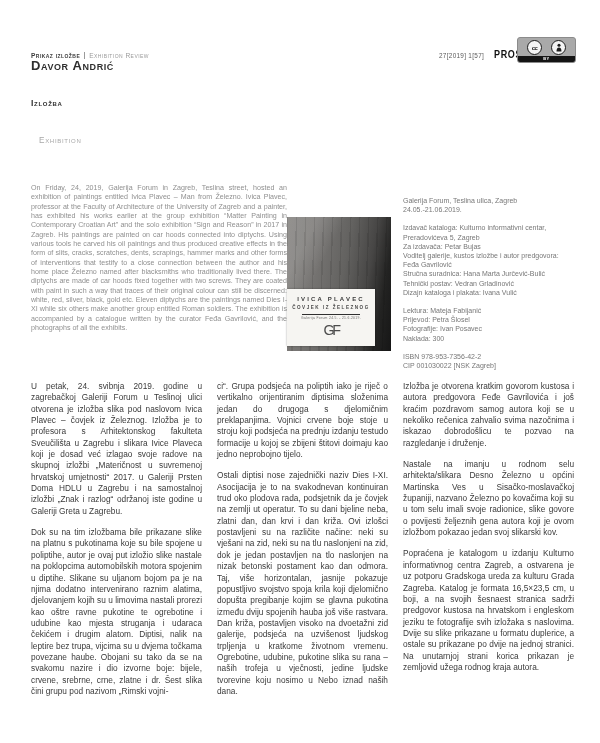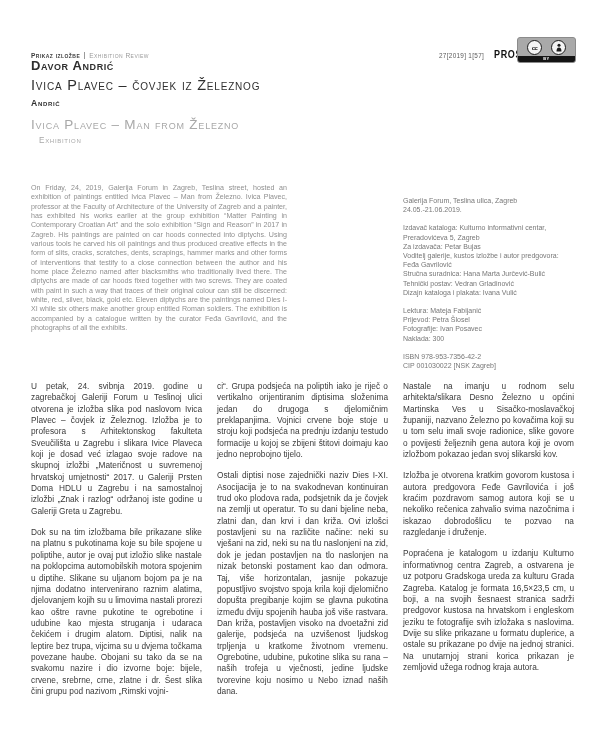--- a/index.html
+++ b/index.html
@@ -78,27 +78,34 @@
         <svg width="8" height="9" viewBox="0 0 10 11">
             <circle cx="5" cy="2.7" r="1.9" fill="#1c1c1c"></circle>
             <path d="M1.9 10.5 Q1.9 5.4 5 5.4 Q8.1 5.4 8.1 10.5 Z" fill="#1c1c1c"></path>
           </svg>
       </span>
     </div>
     <div class="cc-bar">BY</div>
   </div>
 
   <div class="author">Davor Andrić</div>
-  <div class="title-hr">Ivica Plavec – čovjek iz Železnog</div>
-  <div class="subtitle-hr">Andrić</div>
-  <div class="title-en">Ivica Plavec – Man from Železno</div>
+  <div class="subtitle-hr">Izložba</div>
   <div class="subtitle-en">Exhibition</div>
 
   <div class="abstract">On Friday, 24, 2019, Galerija Forum in Zagreb, Teslina street, hosted an exhibition of paintings entitled Ivica Plavec – Man from Železno. Ivica Plavec, professor at the Faculty of Architecture of the University of Zagreb and a painter, has exhibited his works earlier at the group exhibition “Matter Painting in Contemporary Croatian Art” and the solo exhibition “Sign and Reason” in 2017 in Zagreb. His paintings are painted on car hoods connected into diptychs. Using various tools he carved his oil paintings and thus produced creative effects in the form of slits, cracks, scratches, dents, scrapings, hammer marks and other forms of interventions that testify to a close connection between the author and his home place Železno named after blacksmiths who traditionally lived there. The diptychs are made of car hoods fixed together with two screws. They are coated with paint in such a way that traces of their original colour can still be discerned: white, red, silver, black, gold etc. Eleven diptychs are the paintings named Dies I-XI while six others make another group entitled Roman soldiers. The exhibition is accompanied by a catalogue written by the curator Feđa Gavrilović, and the photographs of all the exhibits.</div>
 
+  <div class="cover-photo">
+    <div class="cover-card">
+      <div class="card-title">IVICA PLAVEC</div>
+      <div class="card-sub">ČOVJEK IZ ŽELEZNOG</div>
+      <div class="card-rule"></div>
+      <div class="card-caption">Galerija Forum 24.5. - 21.6.2019.</div>
+      <div class="card-logo">GF</div>
+    </div>
+  </div>
 
   <div class="catalog">
     <div class="group">
       <div>Galerija Forum, Teslina ulica, Zagreb</div>
       <div>24.05.-21.06.2019.</div>
     </div>
     <div class="group">
       <div>Izdavač kataloga: Kulturno informativni centar, Preradovićeva 5, Zagreb</div>
       <div>Za izdavača: Petar Bujas</div>
       <div>Voditelj galerije, kustos izložbe i autor predgovora: Feđa Gavrilović</div>
@@ -120,18 +127,18 @@
 
   <div class="bodycol col1">
     <p>U petak, 24. svibnja 2019. godine u zagrebačkoj Galeriji Forum u Teslinoj ulici otvorena je izložba slika pod naslovom Ivica Plavec – čovjek iz Železnog. Izložba je to profesora s Arhitektonskog fakulteta Sveučilišta u Zagrebu i slikara Ivice Plaveca koji je dosad već izlagao svoje radove na skupnoj izložbi „Materičnost u suvremenoj hrvatskoj umjetnosti“ 2017. u Galeriji Prsten Doma HDLU u Zagrebu i na samostalnoj izložbi „Znak i razlog“ održanoj iste godine u Galeriji Greta u Zagrebu.</p>
     <p>Dok su na tim izložbama bile prikazane slike na platnu s pukotinama koje su bile spojene u poliptihe, autor je ovaj put izložio slike nastale na poklopcima automobilskih motora spojenim u diptihe. Slikane su uljanom bojom pa je na njima dodatno intervenirano raznim alatima, djelovanjem kojih su u limovima nastali prorezi kao oštre ravne pukotine te ogrebotine i udubine kao mjesta struganja i udaraca čekićem i drugim alatom. Diptisi, nalik na leptire bez trupa, vijcima su u dvjema točkama povezane haube. Obojani su tako da se na svakomu nazire i dio izvorne boje: bijele, crvene, srebrne, crne, zlatne i dr. Šest slika čini grupu pod nazivom „Rimski vojni-</p>
   </div>
   <div class="bodycol col2">
     <p>ci“. Grupa podsjeća na poliptih iako je riječ o vertikalno orijentiranim diptisima složenima jedan do drugoga s djelomičnim preklapanjima. Vojnici crvene boje stoje u stroju koji podsjeća na prednju izdanju testudo formacije u kojoj se zbijeni štitovi doimaju kao jedno neprobojno tijelo.</p>
     <p>Ostali diptisi nose zajednički naziv Dies I-XI. Asocijacija je to na svakodnevan kontinuiran trud oko plodova rada, podsjetnik da je čovjek na zemlji ut operatur. To su dani bjeline neba, zlatni dan, dan krvi i dan križa. Ovi izlošci postavljeni su na različite načine: neki su vješani na zid, neki su na tlu naslonjeni na zid, dok je jedan postavljen na tlo naslonjen na nizak betonski postament kao dan odmora. Taj, više horizontalan, jasnije pokazuje popustljivo svojstvo spoja krila koji djelomično dopušta pregibanje kojim se glavna pukotina između dviju spojenih hauba još više rastvara. Dan križa, postavljen visoko na dvoetažni zid galerije, podsjeća na uzvišenost ljudskog trpljenja u kratkome životnom vremenu. Ogrebotine, udubine, pukotine slika su rana – naših trofeja u vječnosti, jedine ljudske tvorevine koju nosimo u Nebo iznad naših dana.</p>
   </div>
   <div class="bodycol col3">
+    <p>Izložba je otvorena kratkim govorom kustosa i autora predgovora Feđe Gavrilovića i još kraćim pozdravom samog autora koji se u nekoliko rečenica zahvalio svima nazočnima i iskazao dobrodošlicu te pozvao na razgledanje i druženje.</p>
     <p>Nastale na imanju u rodnom selu arhitekta/slikara Desno Železno u općini Martinska Ves u Sisačko-moslavačkoj županiji, nazvano Železno po kovačima koji su u tom selu imali svoje radionice, slike govore o povijesti željeznih gena autora koji je ovom izložbom pokazao jedan svoj slikarski kov.</p>
-    <p>Izložba je otvorena kratkim govorom kustosa i autora predgovora Feđe Gavrilovića i još kraćim pozdravom samog autora koji se u nekoliko rečenica zahvalio svima nazočnima i iskazao dobrodošlicu te pozvao na razgledanje i druženje.</p>
     <p>Popraćena je katalogom u izdanju Kulturno informativnog centra Zagreb, a ostvarena je uz potporu Gradskoga ureda za kulturu Grada Zagreba. Katalog je formata 16,5×23,5 cm, u boji, a na svojih šesnaest stranica sadrži predgovor kustosa na hrvatskom i engleskom jeziku te fotografije svih izložaka s naslovima. Dvije su slike prikazane u formatu duplerice, a ostale su prikazane po dvije na jednoj stranici. Na unutarnjoj strani korica prikazan je zemljovid užega rodnog kraja autora.</p>
   </div>
 
 </div>
 
 </body></html>

